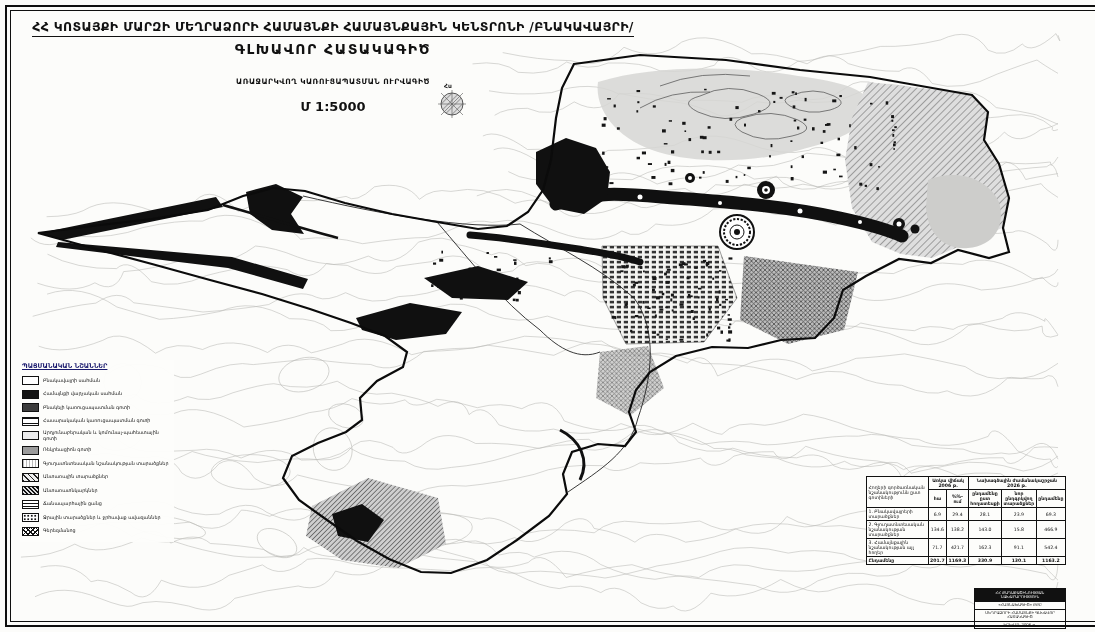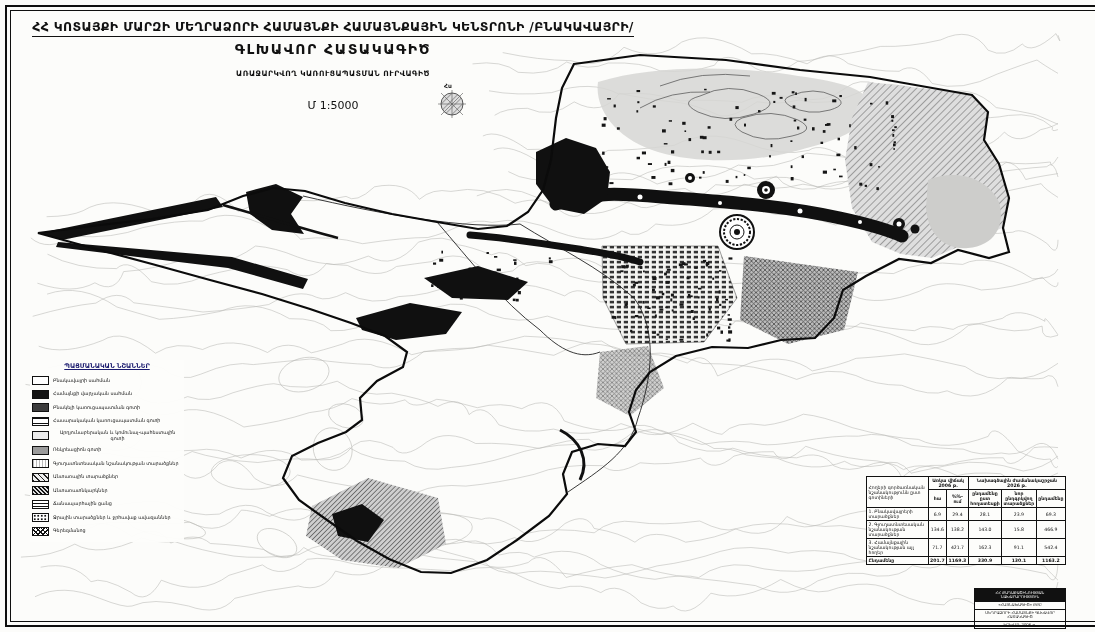--- a/index.html
+++ b/index.html
@@ -10,27 +10,27 @@
   .frame-outer{position:absolute;inset:5px;border:2px solid #0f0f0f;pointer-events:none;z-index:40;}
   .frame-inner{position:absolute;inset:10px;border:1px solid #0f0f0f;pointer-events:none;z-index:40;}
   #map-svg{position:absolute;left:0;top:0;z-index:1;}
   #contour-layer path, #contour-layer ellipse{fill:none;stroke:#b8b8b4;stroke-width:0.55;}
   #buildings-layer rect{fill:#161616;}
 
   .title-block{position:absolute;left:22px;top:16px;width:622px;text-align:center;z-index:20;}
   .t1{display:inline-block;font-size:12.5px;font-weight:700;letter-spacing:.3px;
       border-bottom:1.5px solid #111;padding-bottom:2px;}
   .t2{font-size:14px;font-weight:700;letter-spacing:1.5px;margin-top:4px;}
-  .t3{font-size:7.5px;font-weight:700;margin-top:12px;letter-spacing:.5px;}
-  .t4{font-size:11px;font-weight:400;margin-top:21px;}
+  .t3{font-size:7.5px;font-weight:700;margin-top:20px;letter-spacing:.5px;}
+  .t4{font-size:13px;font-weight:700;margin-top:13px;}
 
   .compass-label{position:absolute;left:444px;top:82px;font-size:6px;font-weight:700;z-index:20;}
 
-  .legend{position:absolute;left:30px;top:360px;width:150px;z-index:20;
-          background:rgba(253,253,251,.96);padding:2px;text-align:center;}
+  .legend{position:absolute;left:20px;top:360px;width:150px;z-index:20;
+          background:rgba(253,253,251,.96);padding:2px;}
   .legend-title{font-size:6.5px;font-weight:700;text-decoration:underline;color:#1a1a6e;margin-bottom:6px;}
   .legend-row{display:flex;align-items:center;gap:4px;margin-bottom:4.5px;}
   .sw{width:15px;height:7px;border:0.6px solid #111;flex:0 0 auto;}
   .s0{background:#fff;}
   .s1{background:#141414;}
   .s2{background:#3c3c3c;}
   .s3{background:repeating-linear-gradient(180deg,#111 0 .8px,#fff .8px 2.6px);}
   .s4{background:#ececec;}
   .s5{background:#9a9a9a;}
   .s6{background:repeating-linear-gradient(90deg,#bbb 0 1px,#fff 1px 3px);}

